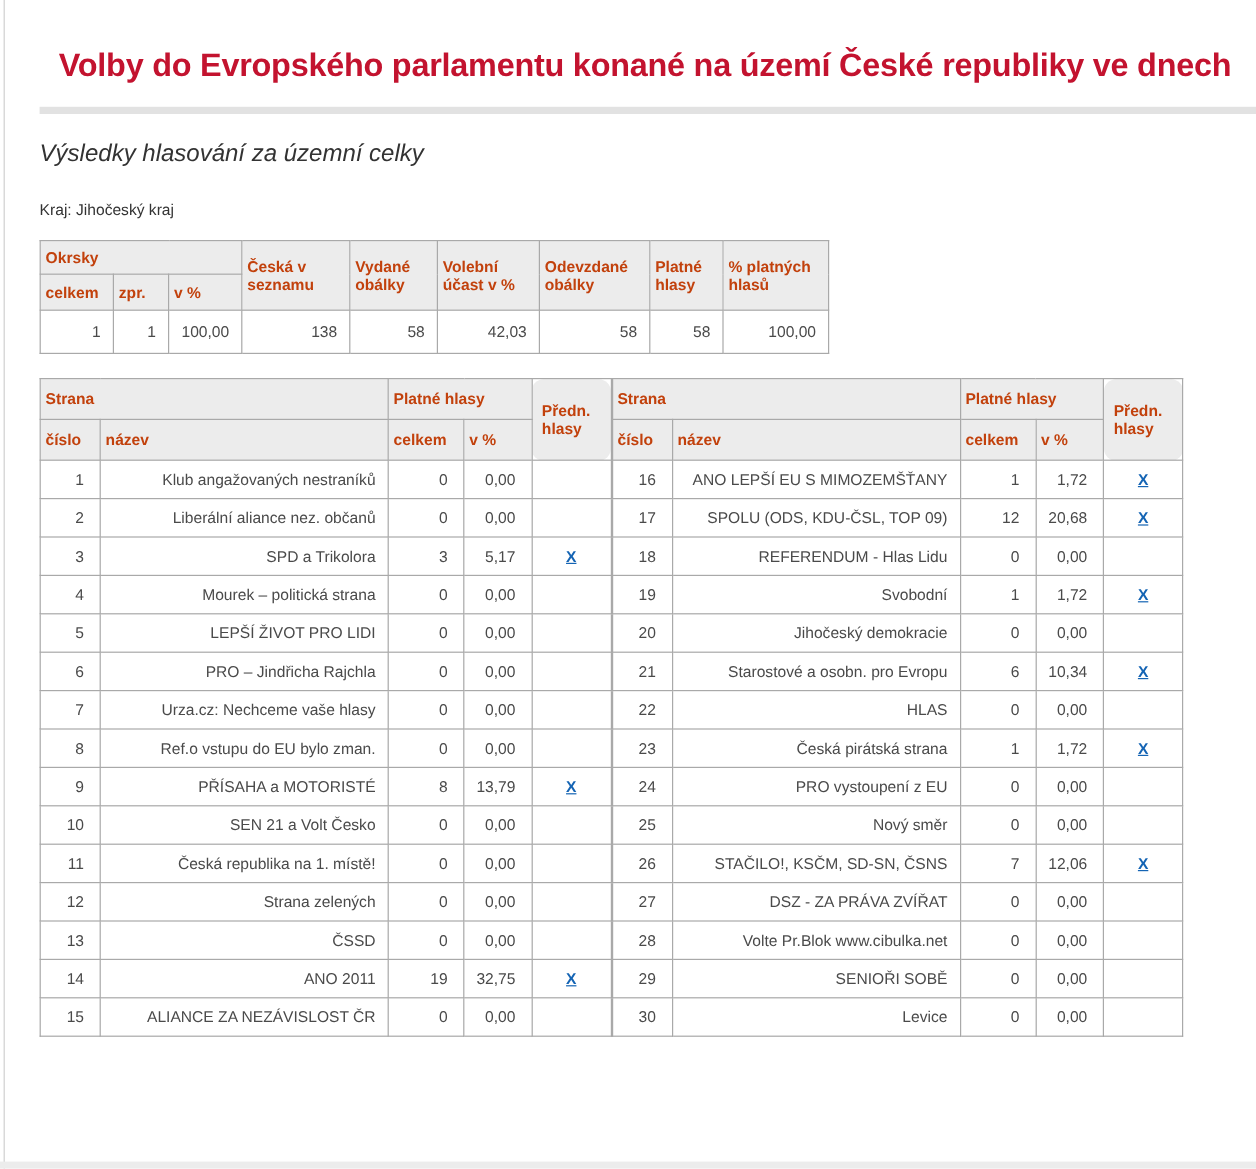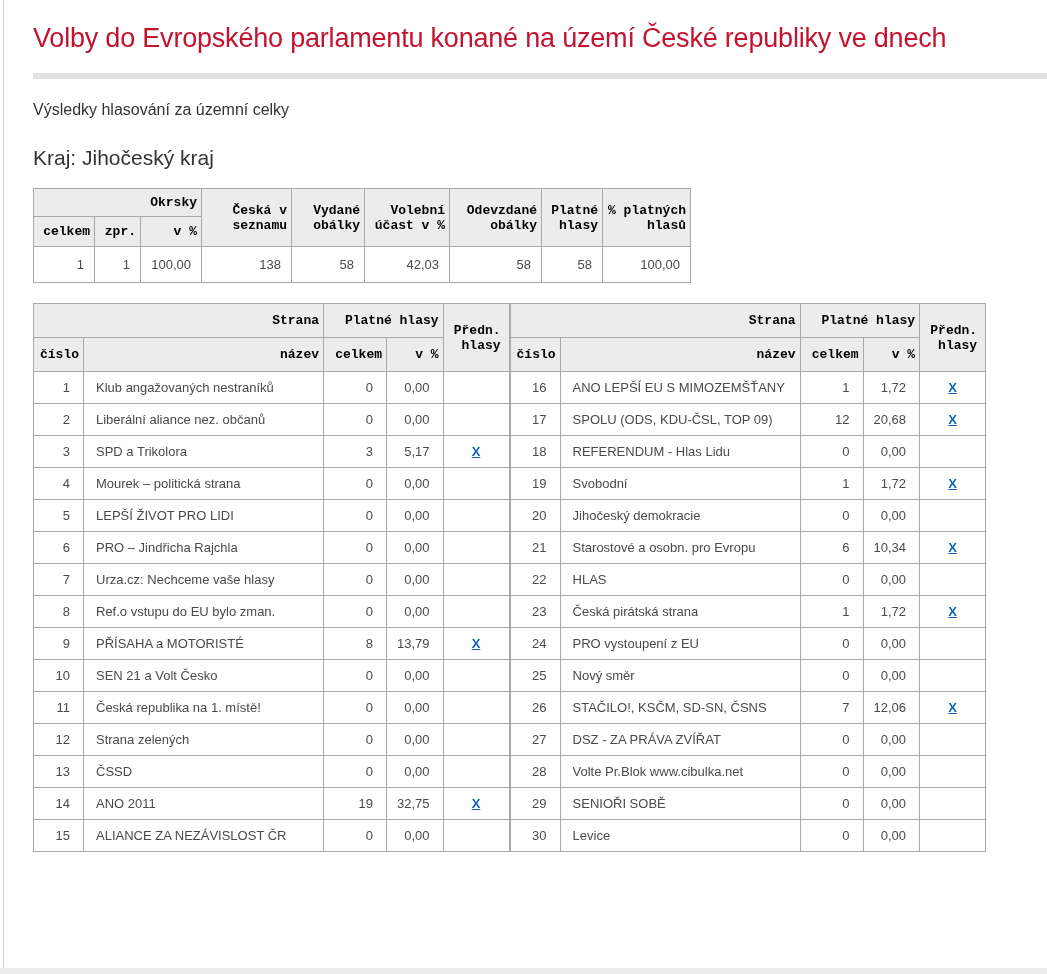--- a/index.html
+++ b/index.html
@@ -16,48 +16,48 @@
   html,body{margin:0;padding:0;background:#fff;}
   body{
     font-family:"Liberation Sans","DejaVu Sans",sans-serif;
     color:var(--text-dark);
     width:1047px;height:974px;overflow:hidden;position:relative;
   }
   .edge-left{position:absolute;left:3px;top:0;bottom:0;width:1px;background:#d0d0d0;}
   .edge-bottom{position:absolute;left:0;right:0;bottom:0;height:6px;background:#ececec;}
   .page{padding:20px 0 0 33px;}
   h1.title{
-    margin:0;color:var(--title-red);
-    font-size:27px;line-height:1.38;font-weight:400;
+    margin:16px;color:var(--title-red);
+    font-size:27px;line-height:1.38;font-weight:700;
     letter-spacing:-0.2px;
   }
   h1.title span{display:block;}
   .rule{height:6px;background:var(--rule-gray);margin:16px 0 0 0;}
-  h2.subtitle{margin:22px 0 0 0;font-size:16px;font-weight:400;color:#333;}
-  .region-line{margin:27px 0 0 0;font-size:21px;color:#333;}
+  h2.subtitle{margin:22px 0 0 0;font-size:20px;font-weight:400;color:#333;font-style:italic;}
+  .region-line{margin:27px 0 0 0;font-size:13px;color:#333;}
 
   table{border-collapse:collapse;table-layout:fixed;font-size:13px;color:var(--text-cell);}
   th,td{border:1px solid var(--border-gray);overflow:hidden;}
-  th{background:var(--header-bg);color:#000000;font-weight:700;text-align:right;padding:6px 4px;font-family:Liberation Mono, monospace;}
+  th{background:var(--header-bg);color:#c2410c;font-weight:700;text-align:left;padding:6px 4px;}
   td{background:#fff;padding:8px 10px;}
 
   
   .summary-table{margin-top:18px;}
   .summary-table th{height:27px;}
   .summary-table tr.sub th{height:30px;}
   .summary-table td{height:36px;text-align:right;padding-right:10px;}
 
   
   .tables-row{display:flex;margin-top:20px;}
   .party-table th{height:34px;}
   .party-table td{height:32px;padding-top:0;padding-bottom:0;}
   .party-table td.num{text-align:right;padding-right:13px;}
-  .party-table td.name{text-align:left;padding-left:12px;}
+  .party-table td.name{text-align:right;padding-left:12px;}
   .party-table td.pref{text-align:center;padding:0;}
-  .party-table th.predn{padding:4px 8px;}
+  .party-table th.predn{padding:4px 8px;border-radius:10px;}
   a.pref-link{color:var(--link-blue);font-weight:700;text-decoration:underline;cursor:pointer;}
 </style>
 </head>
 <body>
 
 <div class="edge-left"></div>
 <div class="edge-bottom"></div>
 
 <div class="page">
 

